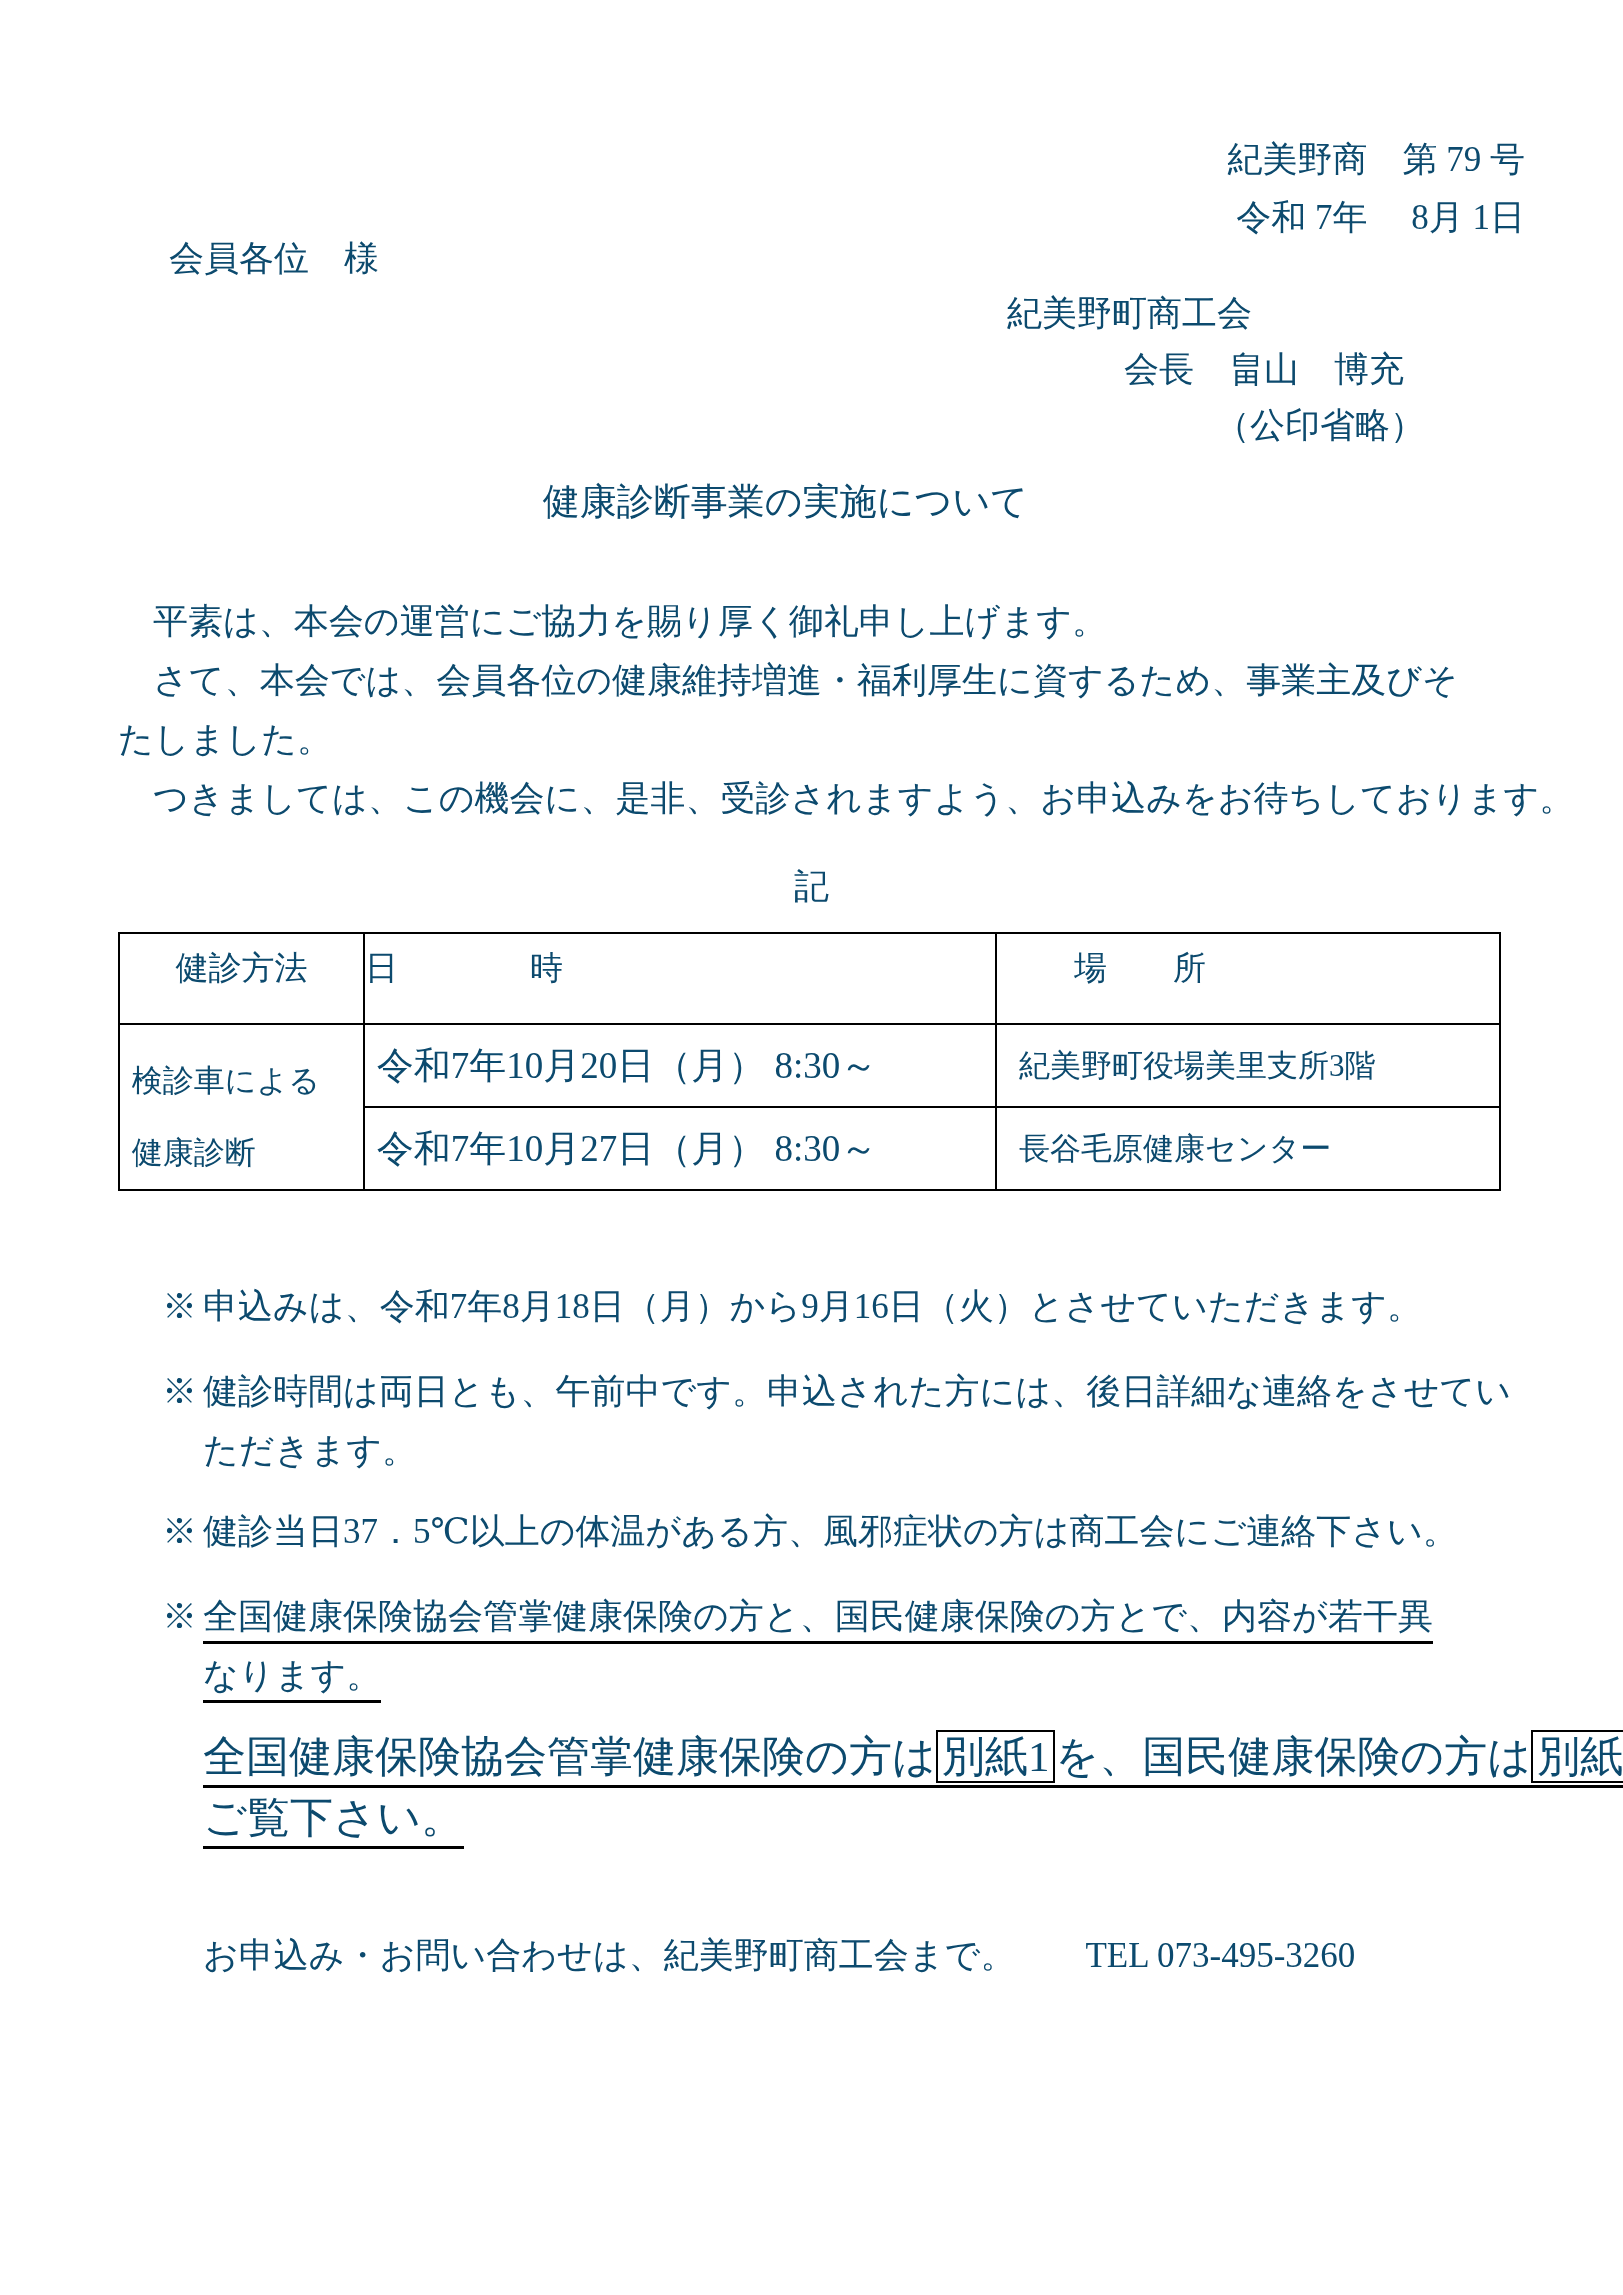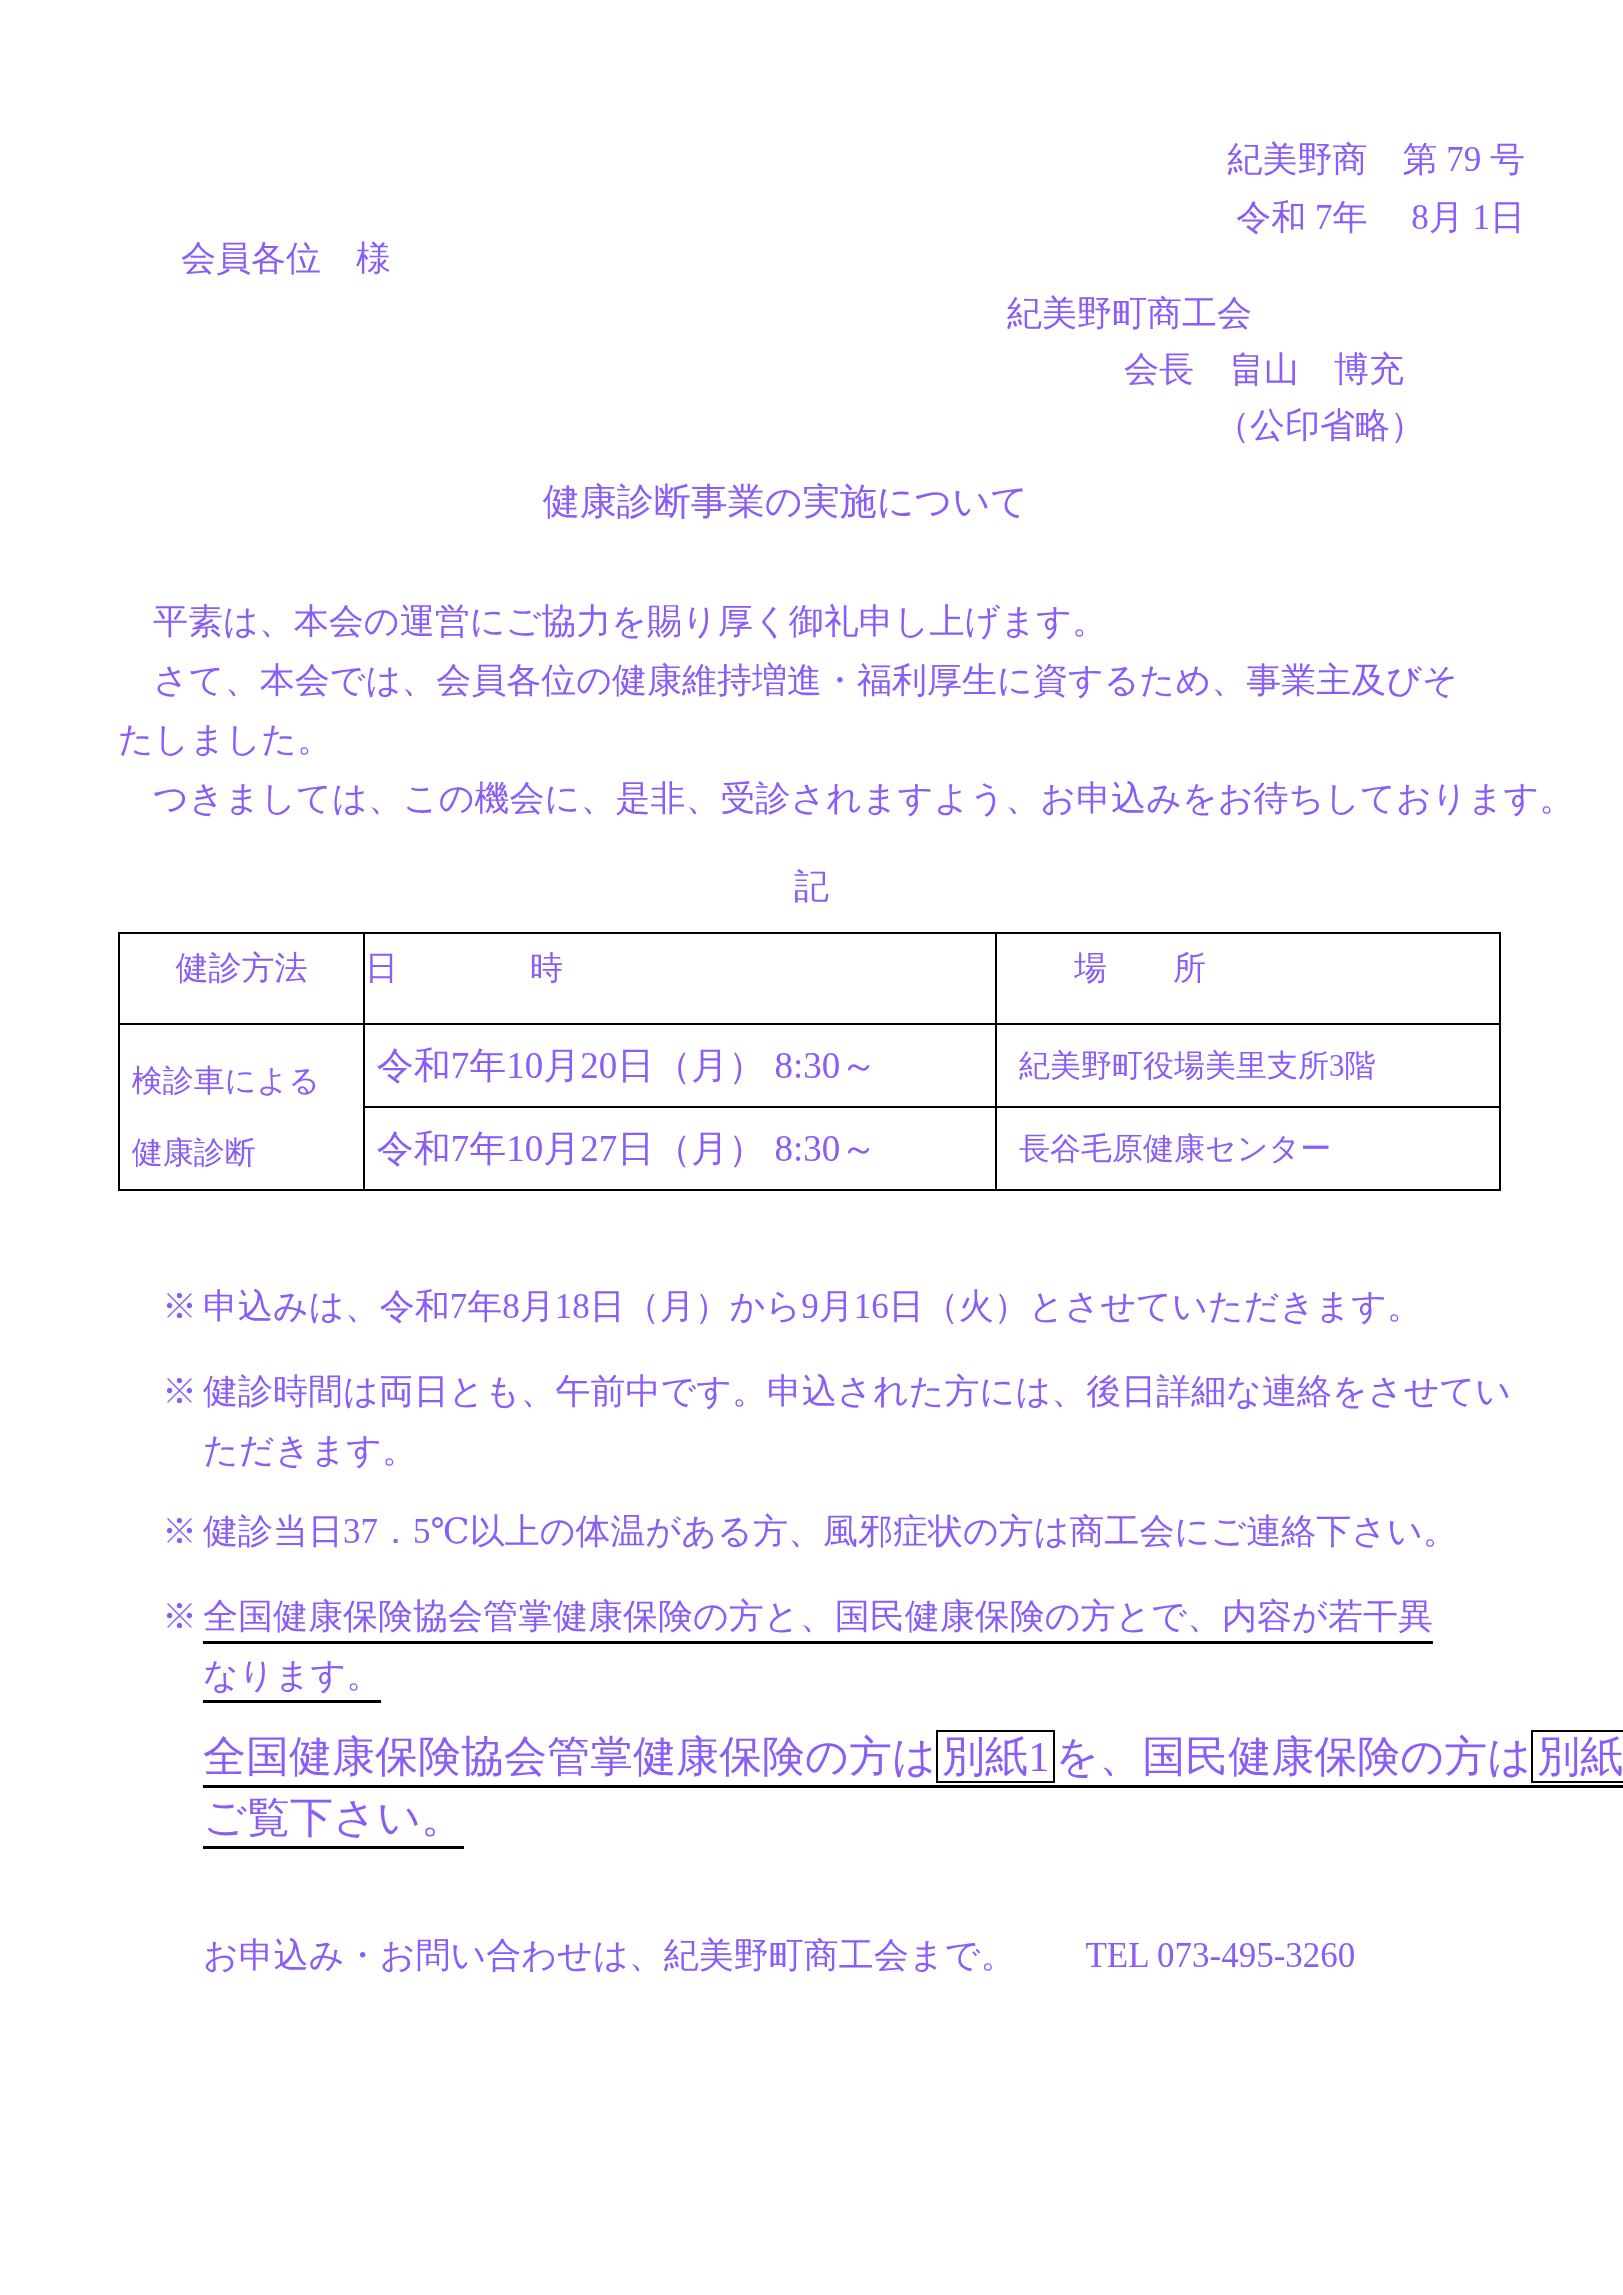--- a/index.html
+++ b/index.html
@@ -5,36 +5,36 @@
   html, body {
     margin: 0;
     padding: 0;
     background: #ffffff;
   }
   .page {
     position: relative;
     width: 1623px;
     height: 2295px;
     background: #ffffff;
-    color: #8b5cf6;
+    color: #0c4a6e;
     font-family: "Liberation Serif", "DejaVu Serif", serif;
     font-size: 35px;
     line-height: 1;
     overflow: hidden;
   }
   .abs { position: absolute; white-space: nowrap; }
 
   
   .doc-meta {
     top: 131px;
     right: 98px;
     text-align: right;
     line-height: 58px;
   }
-  .recipient { top: 241px; left: 181px; }
+  .recipient { top: 241px; left: 169px; }
   .sender-org   { top: 296px; left: 1007px; }
   .sender-chair { top: 352px; left: 1124px; }
   .seal-note    { top: 408px; left: 1215px; }
 
   .doc-title {
     top: 483px;
     left: 0;
     width: 1571px;
     text-align: center;
     font-size: 37px;

